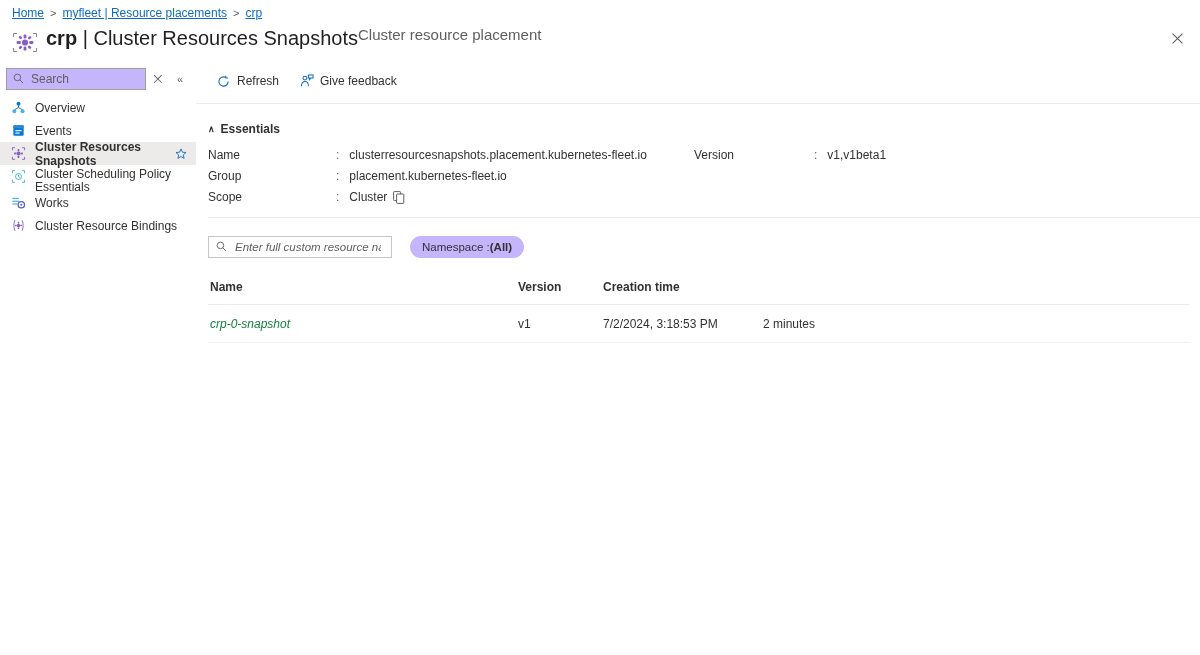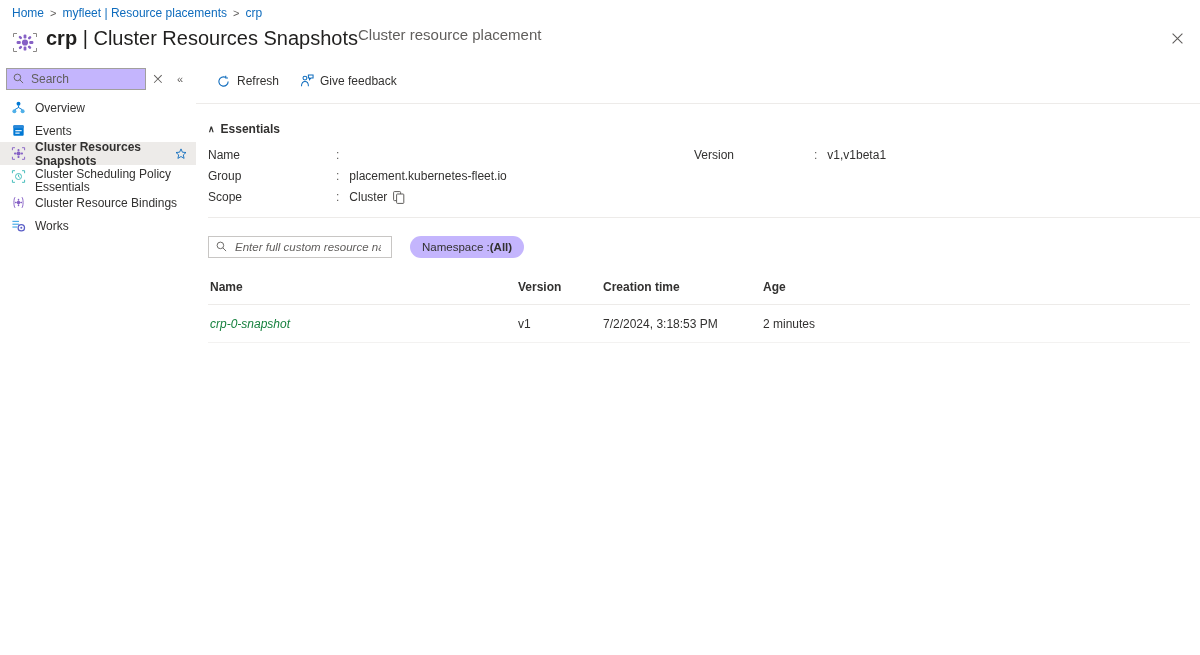--- a/index.html
+++ b/index.html
@@ -13,21 +13,21 @@
   }
   .page { position: relative; width: 1200px; height: 655px; }
 
   
   .breadcrumb {
     position: absolute; left: 12px; top: 5px;
     font-size: 12px; line-height: 16px;
     display: flex; align-items: center; gap: 6px;
     white-space: nowrap;
   }
-  .crumb { color: #0f6cbd; cursor: pointer; }
+  .crumb { color: #0f6cbd; cursor: pointer; text-decoration: underline; }
   .crumb-sep { color: #605e5c; font-size: 11px; }
 
   
   .title-row {
     position: absolute; left: 12px; top: 26px;
     display: flex; align-items: flex-start; gap: 8px;
   }
   .title-icon { width: 26px; height: 30px; position: relative; margin-top: 3px; }
   .title-texts { display: flex; flex-direction: row; }
   .title-main {
@@ -271,49 +271,49 @@
               <path d="M8 6 L8 8 L9.4 8.9"></path>
             </g>
           </svg>
         </span>
         <span class="nav-label two-line">Cluster Scheduling Policy Essentials</span>
       </div>
 
       <div class="nav-item">
         <span class="nav-icon">
           <svg width="15" height="15" viewBox="0 0 16 16">
+            <rect x="1.5" y="3" width="7" height="1.3" fill="#50b0e8"></rect>
+            <rect x="1.5" y="6" width="7" height="1.3" fill="#50b0e8"></rect>
+            <rect x="1.5" y="9" width="5" height="1.3" fill="#50b0e8"></rect>
+            <circle cx="11" cy="10.4" r="3.4" fill="none" stroke="#5b5fc7" stroke-width="1.4"></circle>
+            <circle cx="11" cy="10.4" r="1.1" fill="#5b5fc7"></circle>
+          </svg>
+        </span>
+        <span class="nav-label">Works</span>
+      </div>
+
+      <div class="nav-item">
+        <span class="nav-icon">
+          <svg width="15" height="15" viewBox="0 0 16 16">
             <g stroke="#8661c5" stroke-width="1" fill="none">
               <path d="M4.6 2.2 C2.6 3 2.6 13 4.6 13.8"></path>
               <path d="M11.4 2.2 C13.4 3 13.4 13 11.4 13.8"></path>
             </g>
             <g fill="#8661c5">
               <circle cx="8" cy="8" r="1.9"></circle>
               <rect x="7.2" y="4.1" width="1.6" height="2" rx="0.7"></rect>
               <rect x="7.2" y="9.9" width="1.6" height="2" rx="0.7"></rect>
               <rect x="4.1" y="7.2" width="2" height="1.6" rx="0.7"></rect>
               <rect x="9.9" y="7.2" width="2" height="1.6" rx="0.7"></rect>
             </g>
           </svg>
         </span>
         <span class="nav-label">Cluster Resource Bindings</span>
       </div>
 
-      <div class="nav-item">
-        <span class="nav-icon">
-          <svg width="15" height="15" viewBox="0 0 16 16">
-            <rect x="1.5" y="3" width="7" height="1.3" fill="#50b0e8"></rect>
-            <rect x="1.5" y="6" width="7" height="1.3" fill="#50b0e8"></rect>
-            <rect x="1.5" y="9" width="5" height="1.3" fill="#50b0e8"></rect>
-            <circle cx="11" cy="10.4" r="3.4" fill="none" stroke="#5b5fc7" stroke-width="1.4"></circle>
-            <circle cx="11" cy="10.4" r="1.1" fill="#5b5fc7"></circle>
-          </svg>
-        </span>
-        <span class="nav-label">Works</span>
-      </div>
-
     </div>
   </div>
 
   <div class="content">
 
     <div class="toolbar">
       <div class="tb-btn">
         <span class="tb-icon">
           <svg width="13" height="13" viewBox="0 0 14 14">
             <path d="M12 7 A5 5 0 1 1 9.2 2.5" fill="none" stroke="#0f6cbd" stroke-width="1.2"></path>
@@ -337,20 +337,21 @@
     <div class="essentials">
       <div class="ess-head">
         <span class="chev">∧</span>
         <span>Essentials</span>
       </div>
 
       <div class="ess-grid">
         <div class="ess-key">Name</div>
         <div class="ess-val">
           <span class="colon">:</span>
+          <span>clusterresourcesnapshots.placement.kubernetes-fleet.io</span>
         </div>
         <div class="ess-key">Version</div>
         <div class="ess-val">
           <span class="colon">:</span>
           <span>v1,v1beta1</span>
         </div>
 
         <div class="ess-key">Group</div>
         <div class="ess-val">
           <span class="colon">:</span>
@@ -390,21 +391,20 @@
         <span>Namespace : </span>
           <b>(All)</b>
       </div>
     </div>
 
     <div class="table">
       <div class="t-head">
         <div>Name</div>
         <div>Version</div>
         <div>Creation time</div>
-        <div>Age</div>
       </div>
       <div class="t-row">
         <div class="t-link">crp-0-snapshot</div>
         <div>v1</div>
         <div>7/2/2024, 3:18:53 PM</div>
         <div>2 minutes</div>
       </div>
     </div>
 
   </div>

